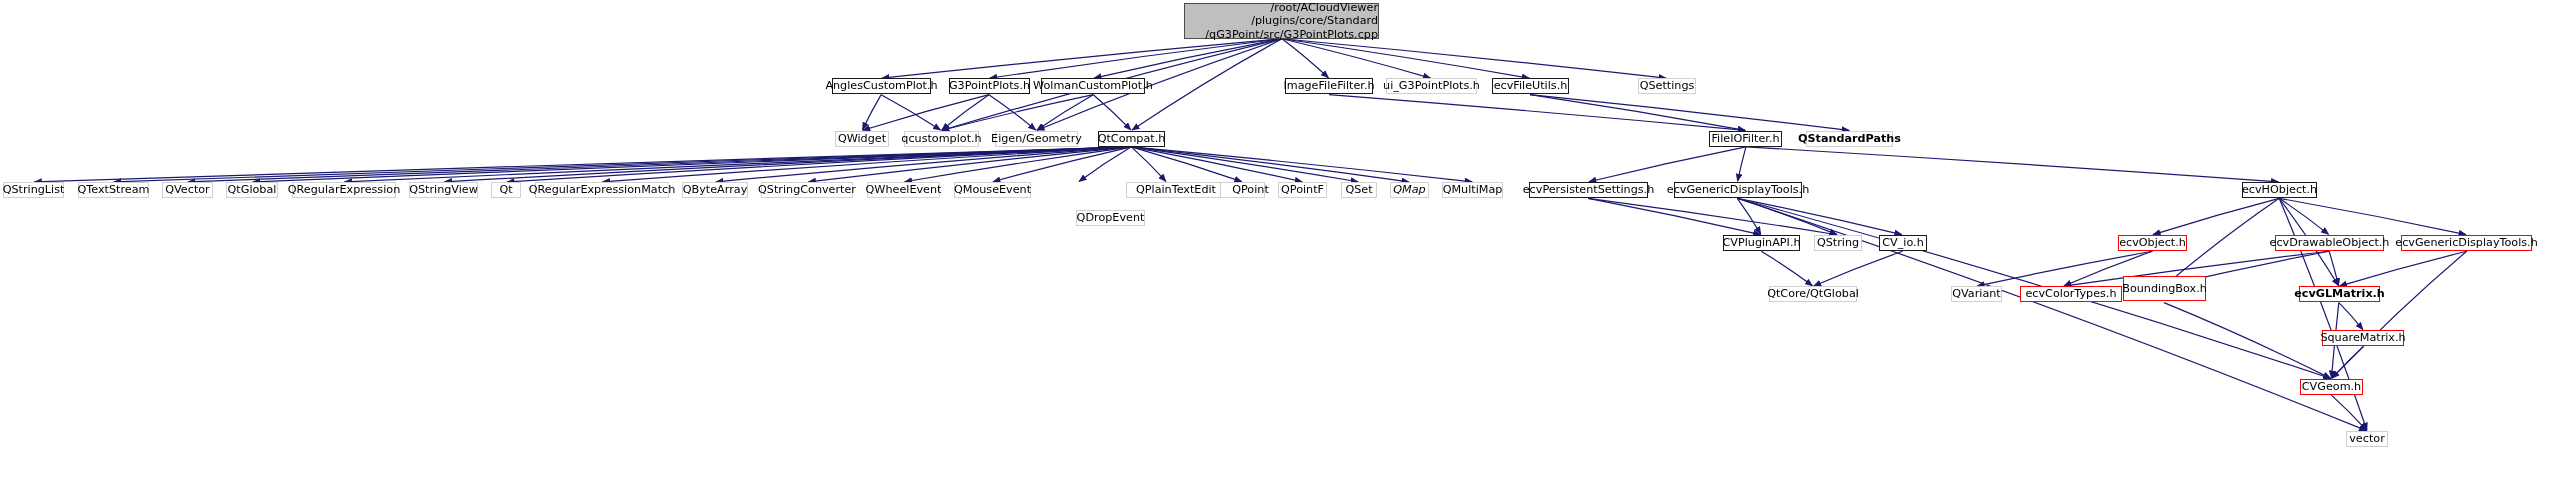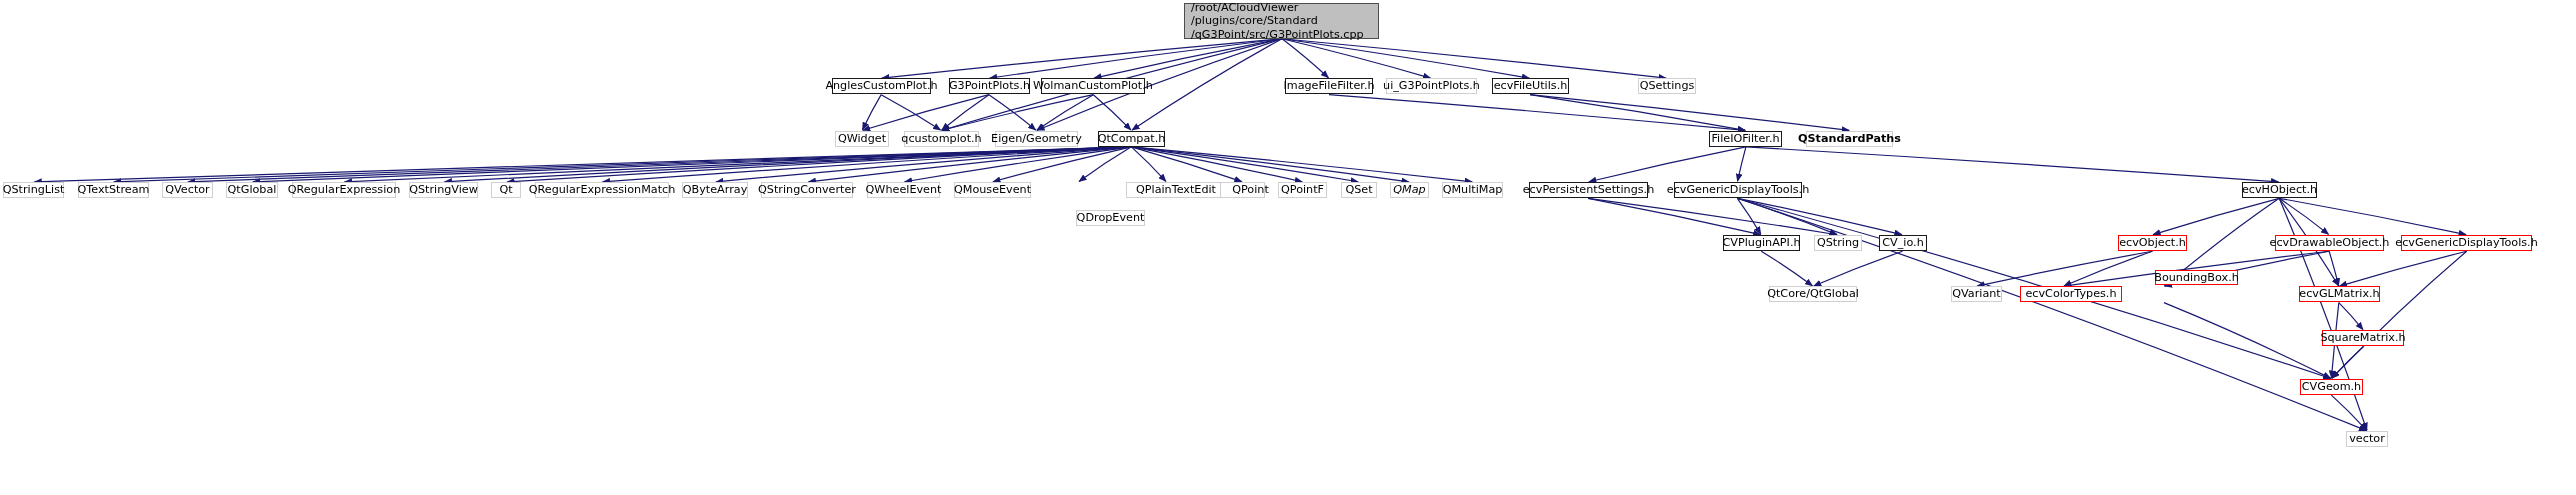--- a/index.html
+++ b/index.html
@@ -6,21 +6,21 @@
   #page{position:relative;width:2576px;height:495px;background:#ffffff;
         font-family:"DejaVu Sans","Liberation Sans",sans-serif;overflow:hidden;}
   #edges{position:absolute;left:0;top:0;width:2576px;height:495px;}
   .node{position:absolute;box-sizing:border-box;display:flex;align-items:center;
         justify-content:center;white-space:nowrap;background:#ffffff;
         font-size:11.2px;color:#000000;line-height:1.05;}
   .node.black{border:1.1px solid #1a1a1a;}
   .node.gray{border:1.1px solid #d0d0d0;}
   .node.red{border:1.1px solid #ff0000;color:#000;}
   .node.root{border:1.1px solid #4d4d4d;background:#bfbfbf;
-             flex-direction:column;justify-content:center;align-items:flex-start;
+             flex-direction:column;justify-content:center;align-items:flex-end;
              padding-left:6px;font-size:11.2px;}
   .node.root span{display:block;line-height:1.18;}
 </style>
 </head>
 <body>
 
 <div id="page">
   <svg id="edges" viewBox="0 0 3454 664" preserveAspectRatio="none">
       <defs>
         <marker id="ah" markerWidth="11" markerHeight="9" refX="10" refY="4.5" orient="auto" markerUnits="userSpaceOnUse">
@@ -225,24 +225,24 @@
     </div>
     <div class="node red" style="left: 2401px; top: 235px; width: 131px; height: 16.4px;">
       <span>ecvGenericDisplayTools.h</span>
     </div>
     <div class="node gray" style="left: 1951px; top: 286px; width: 51px; height: 16.4px;">
       <span>QVariant</span>
     </div>
     <div class="node red" style="left: 2020px; top: 286px; width: 102px; height: 16.4px;">
       <span>ecvColorTypes.h</span>
     </div>
-    <div class="node red" style="left: 2123px; top: 270px; width: 83px; height: 15px; margin-left: 32px;">
+    <div class="node red" style="left: 2123px; top: 276px; width: 83px; height: 25px;">
       <span>BoundingBox.h</span>
     </div>
-    <div class="node red" style="left: 2299px; top: 286px; width: 81px; height: 16.4px;">
+    <div class="node red" style="left: 2299px; top: 286px; width: 81px; height: 16.4px; font-weight: bold;">
       <span>ecvGLMatrix.h</span>
     </div>
     <div class="node gray" style="left: 1769px; top: 286px; width: 88px; height: 16.4px;">
       <span>QtCore/QtGlobal</span>
     </div>
     <div class="node red" style="left: 2322px; top: 330px; width: 82px; height: 16.4px;">
       <span>SquareMatrix.h</span>
     </div>
     <div class="node red" style="left: 2300px; top: 379px; width: 63px; height: 16.4px;">
       <span>CVGeom.h</span>

